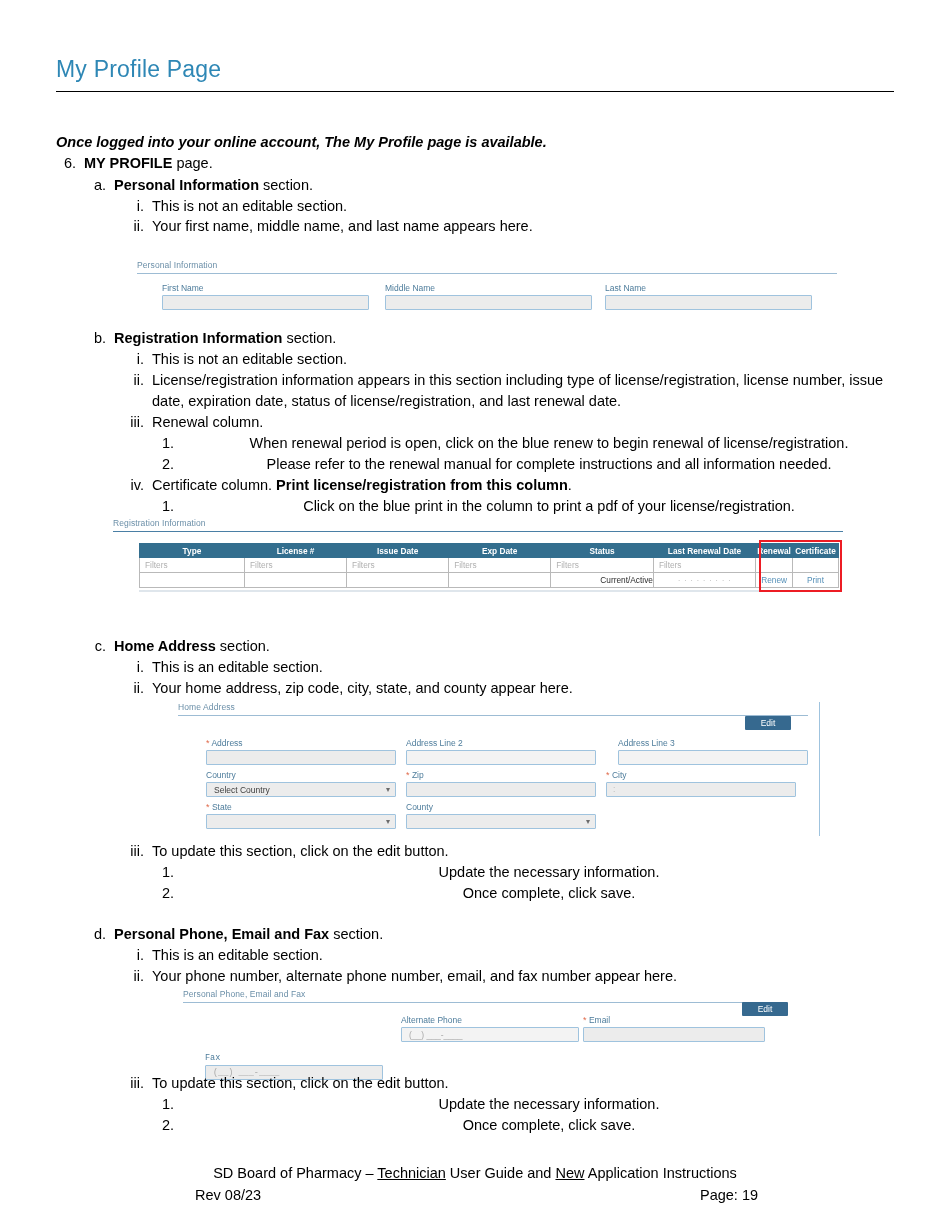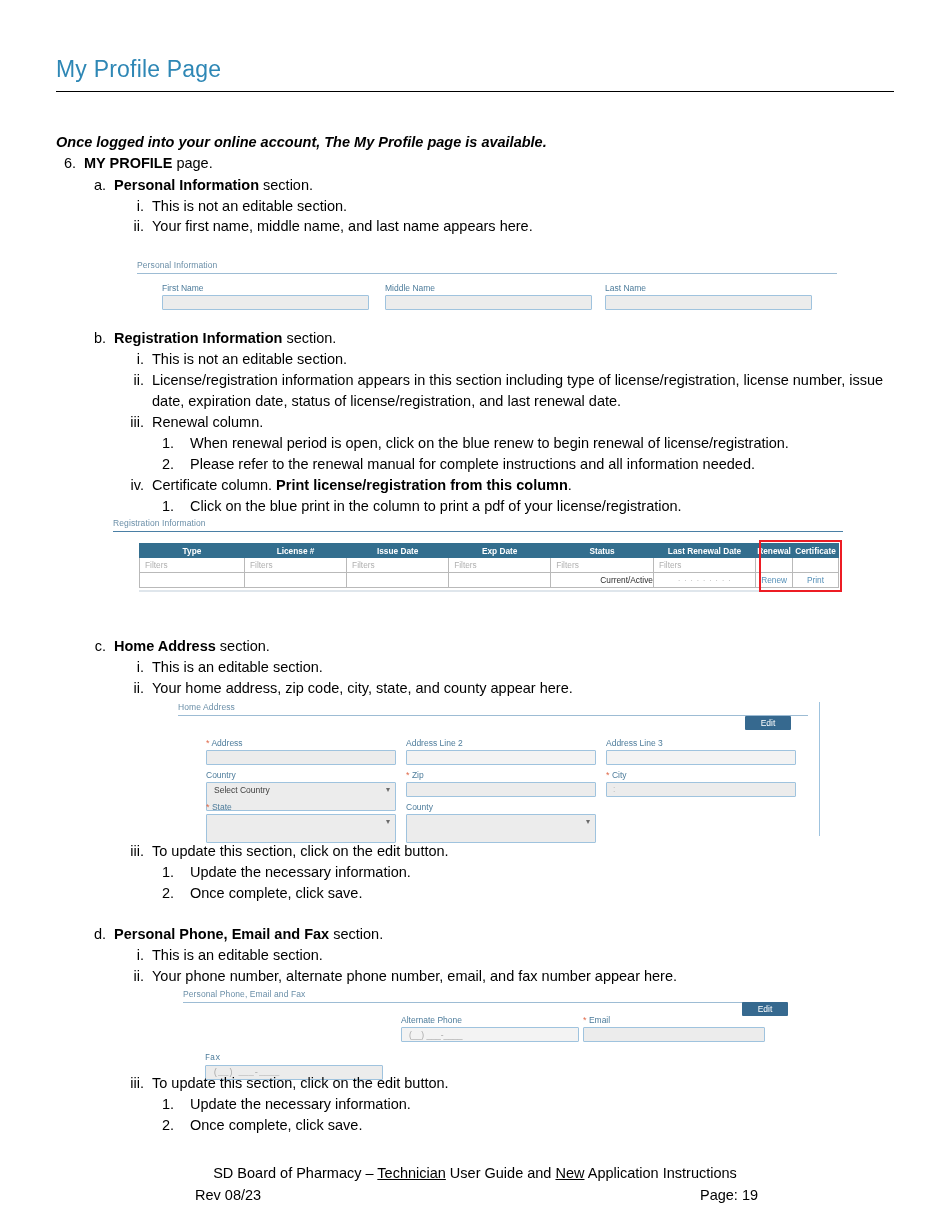--- a/index.html
+++ b/index.html
@@ -45,21 +45,21 @@
   .lvl2 { left: 86px;  width: 830px; }
   .lvl2 .mark { left: 0px;  width: 20px; }
   .lvl2 .txt  { margin-left: 28px; }
 
   .lvl3 { left: 118px; width: 798px; }
   .lvl3 .mark { left: 0px;  width: 26px; }
   .lvl3 .txt  { margin-left: 34px; }
 
   .lvl4 { left: 154px; width: 762px; }
   .lvl4 .mark { left: 0px;  width: 20px; }
-  .lvl4 .txt  { margin-left: 36px; }
+  .lvl4 .txt  { margin-left: 28px; text-align: center; }
 
   
   .shot { position: absolute; background: #fff; }
   .shot-label {
     font-size: 8.5px; color: #6b8fa8; font-family: "Liberation Sans", sans-serif;
     letter-spacing: .1px;
   }
   .shot-rule { border-bottom: 1.4px solid #9dbcd4; width: 100%; }
   .shot-rule.dark { border-bottom: 1.4px solid #4a7fa5; }
 
@@ -67,21 +67,21 @@
     font-size: 8.5px; color: #4d7c9b; margin-bottom: 2px;
     white-space: nowrap;
   }
   .req { color: #e06a4a; font-size: 9px; }
   .inputbox {
     height: 15px; border: 1px solid #9fc3de; background: #ececec;
     border-radius: 1px;
   }
   .inputbox.white { background: #f3f3f3; }
   .selbox {
-    height: 29px; border: 1px solid #9fc3de; background: #ececec;
+    height: 15px; border: 1px solid #9fc3de; background: #ececec;
     border-radius: 1px; position: relative;
     font-size: 8.5px; color: #3d3d3d; padding: 2px 0 8px 7px;
     white-space: nowrap; overflow: hidden;
   }
   .selbox .caret {
     position: absolute; right: 5px; top: 3px;
     font-size: 8px; color: #6b6b6b; line-height: 8px;
   }
   .masktxt {
     font-size: 8.5px; color: #a8a8a8; padding: 2px 0 0 7px;
@@ -277,21 +277,21 @@
     <div class="editbtn" style="position:absolute; right:28px; top:14px; width:46px;">Edit</div>
 
     <div style="position:absolute; left:28px; top:36px; width:190px;">
       <div class="fieldlabel"><span class="req">*</span> <span>Address</span></div>
       <div class="inputbox"></div>
     </div>
     <div style="position:absolute; left:228px; top:36px; width:190px;">
       <div class="fieldlabel">Address Line 2</div>
       <div class="inputbox white"></div>
     </div>
-    <div style="position:absolute; left:428px; top:36px; width:190px;">
+    <div style="position:absolute; left:440px; top:36px; width:190px;">
       <div class="fieldlabel">Address Line 3</div>
       <div class="inputbox white"></div>
     </div>
 
     <div style="position:absolute; left:28px; top:68px; width:190px;">
       <div class="fieldlabel">Country</div>
       <div class="selbox"><span>Select Country</span><span class="caret">▾</span></div>
     </div>
     <div style="position:absolute; left:228px; top:68px; width:190px;">
       <div class="fieldlabel"><span class="req">*</span> <span>Zip</span></div>

